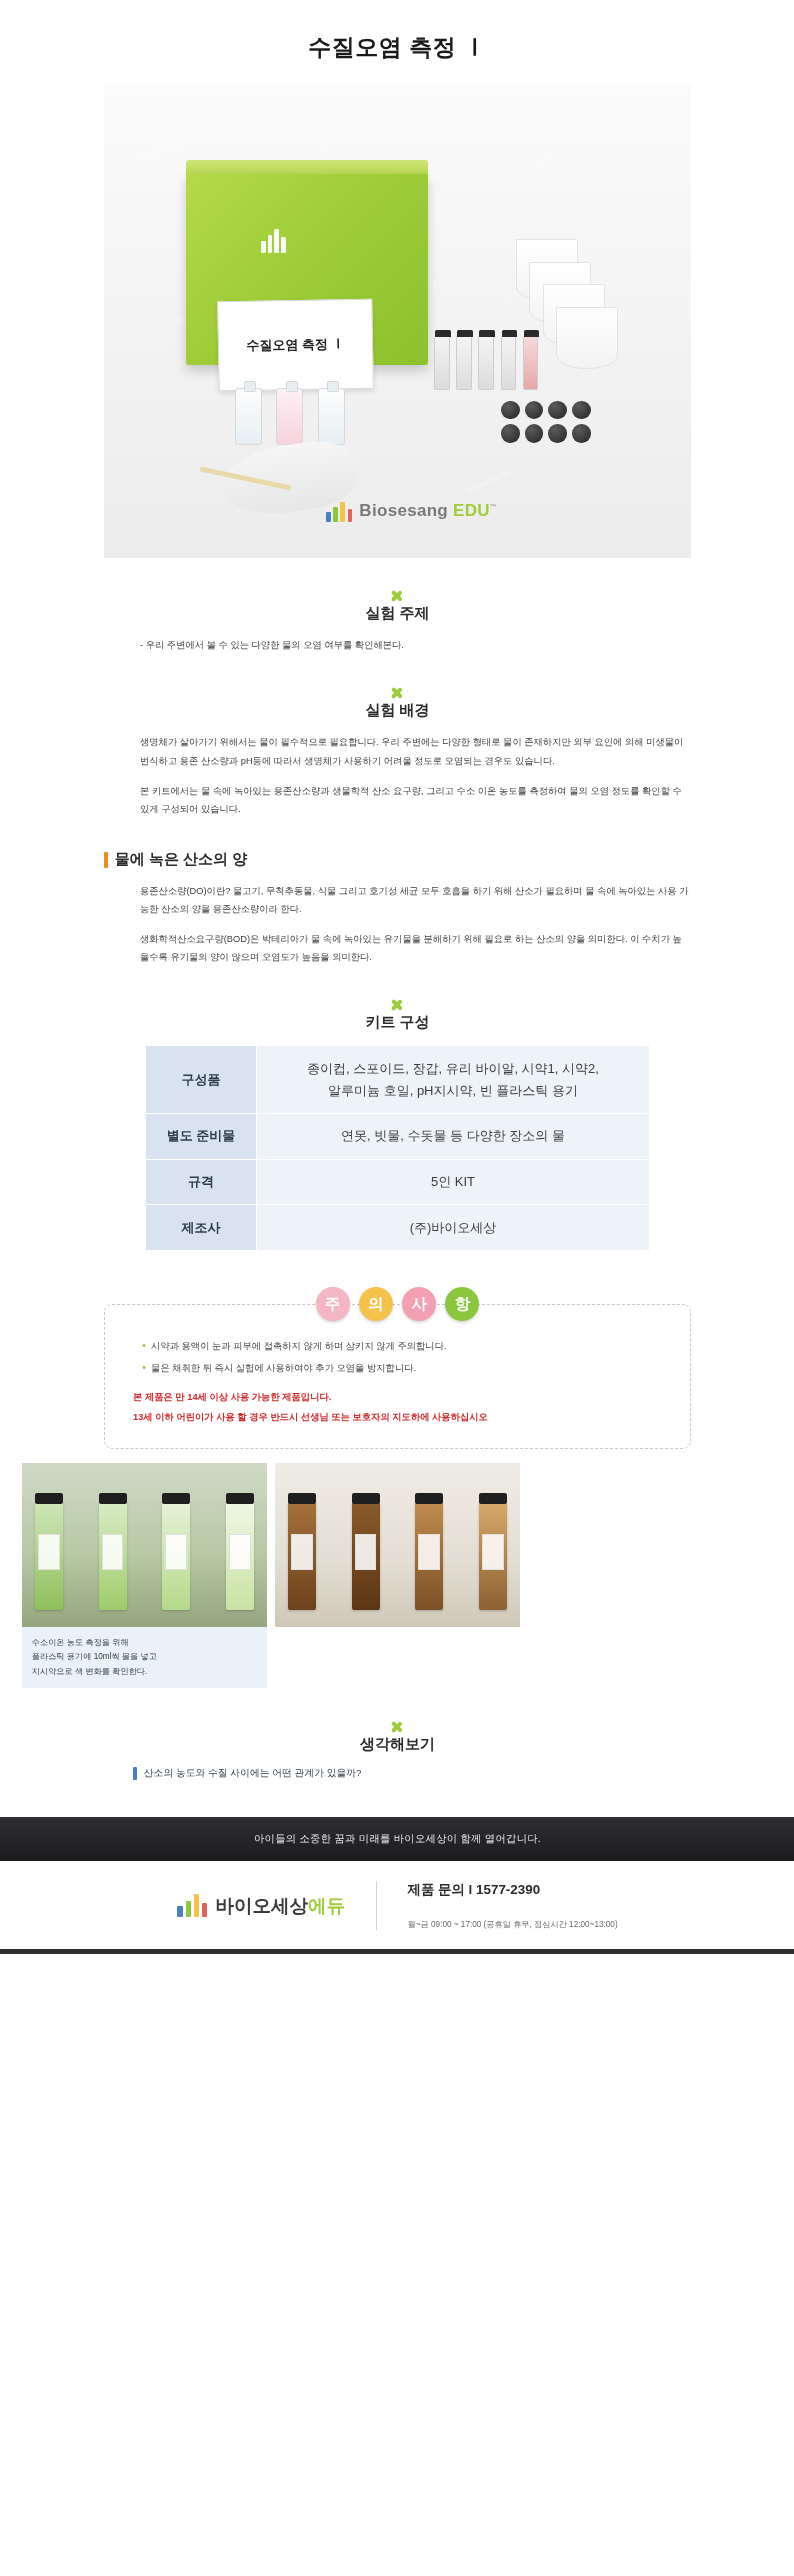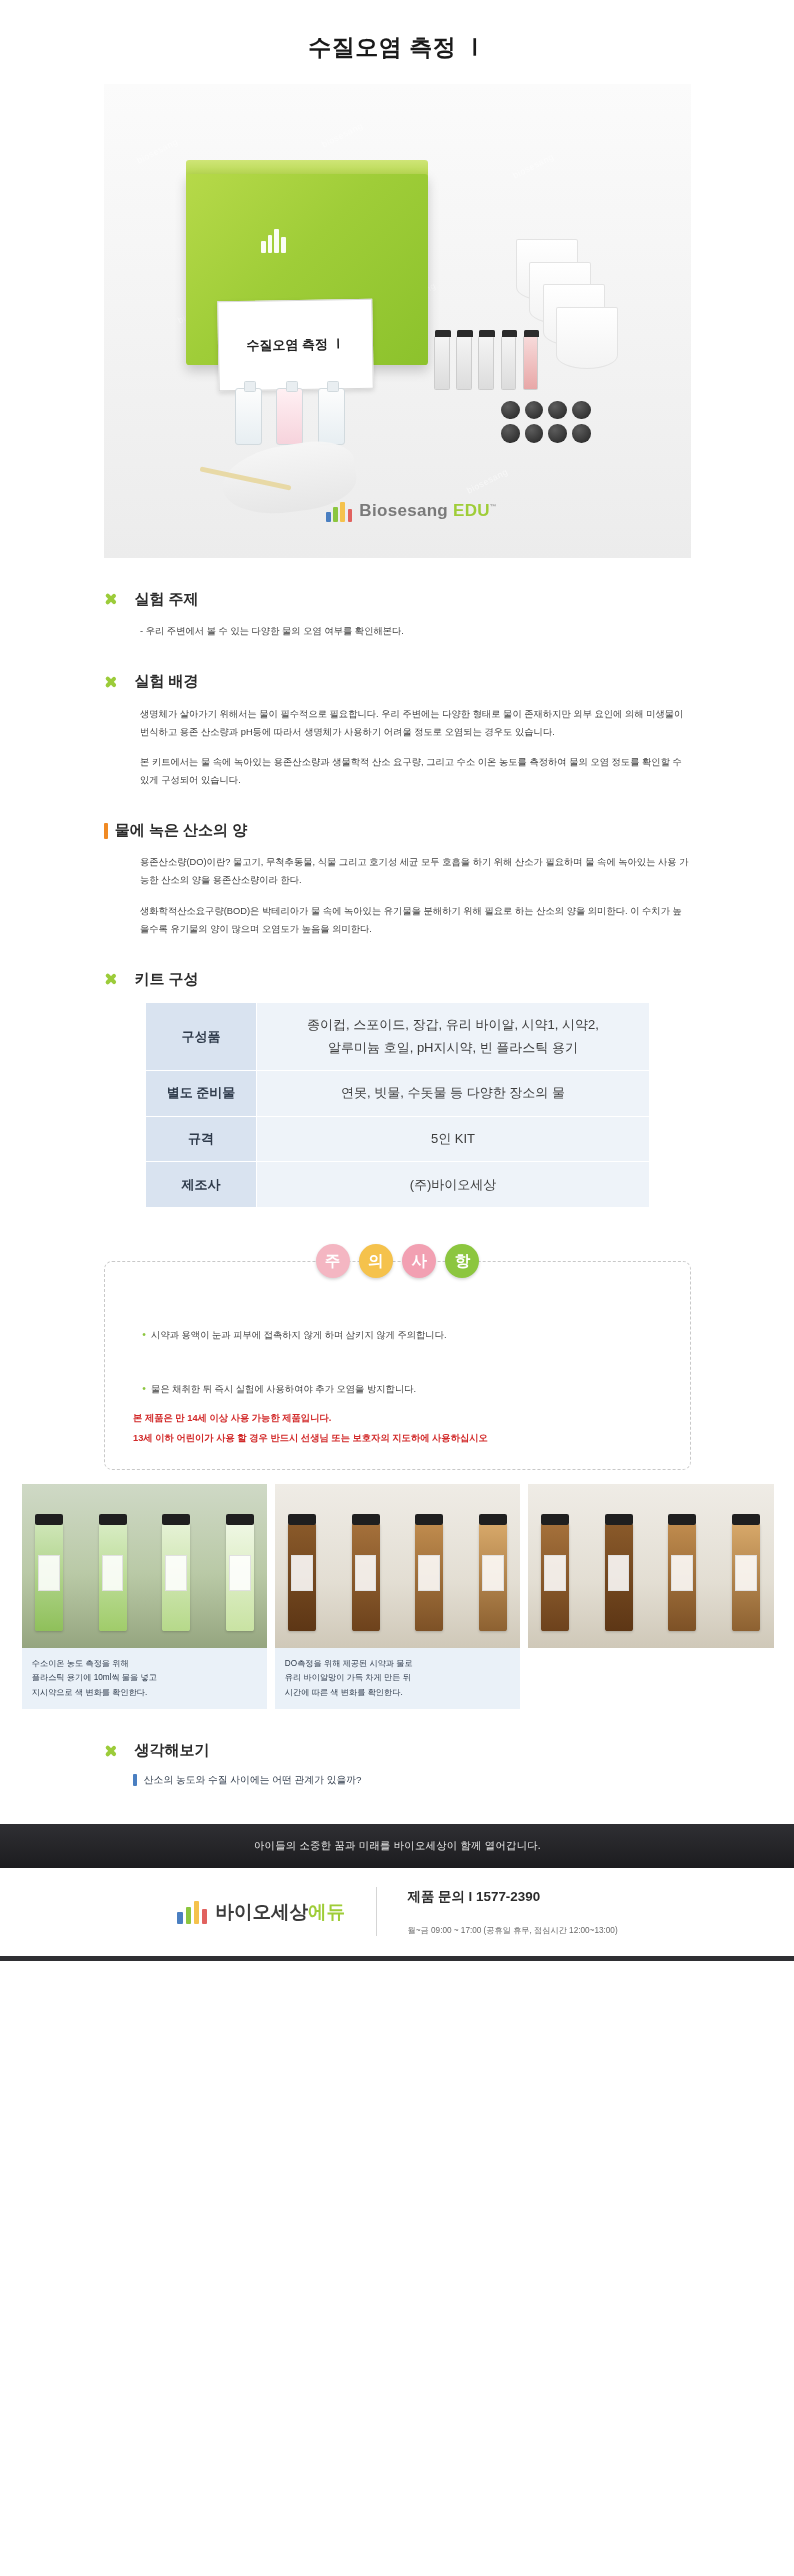--- a/index.html
+++ b/index.html
@@ -120,23 +120,24 @@
   .brand-tm { font-size:6.7px; color:#9a9a9a; vertical-align:super;}
 
   
   .section {
     width: 587px;
     margin: 0 auto;
   }
   .sec-head {
     display: flex;
     align-items: center;
-    gap: 17px;
+    gap: 1px;
     margin-top: 32px;
     margin-bottom: 13.4px;
+    flex-direction: column;
   }
   .leaf {
     width: 13.4px; height: 13.4px; position: relative; flex: none;
   }
   .leaf::before, .leaf::after{
     content:""; position:absolute; left:50%; top:50%;
     width:13.4px; height:4.1px; background:#9ccc3a; border-radius:2.1px;
     transform-origin:center;
   }
   .leaf::before{ transform: translate(-50%,-50%) rotate(45deg); }
@@ -207,21 +208,21 @@
   .cbubble.c2{ background:#f5c24c; }
   .cbubble.c3{ background:#f2a0b2; }
   .cbubble.c4{ background:#8cc63f; }
   .caution-box {
     border: 1.5px dashed #c9c9c9;
     border-radius: 8.2px;
     padding: 30px 28px 20.6px 28px;
     background: #ffffff;
   }
   .caution-li {
-    font-size: 9.3px; color: #3d3d3d; line-height: 2.1; margin-left: 9.3px; margin-top: 32px;
+    font-size: 9.3px; color: #3d3d3d; line-height: 2.1; margin-left: 9.3px;
   }
   .caution-li span.dot { color:#8cc63f; font-size:10.3px; margin-right:5.2px;}
   .caution-red {
     text-align: left; color: #d22a2a; font-size: 9.3px; font-weight: bold;
     line-height: 2.1; margin-top: 9.3px;
   }
 
   
   .photos {
     width: 752px; margin: 13.4px auto 0 auto;
@@ -460,45 +461,20 @@
               <div class="cap2"></div>
               <div class="lab"></div>
             </div>
         </div>
       </div>
       <div class="caption" style="white-space:pre-line">수소이온 농도 측정을 위해
 플라스틱 용기에 10ml씩 물을 넣고
 지시약으로 색 변화를 확인한다.</div>
     </div>
 
-    <div class="photo-card">
-      <div class="photo p2">
-        <div class="tube-row">
-          <div class="tube b1">
-              <div class="cap2"></div>
-              <div class="lab"></div>
-            </div>
-          <div class="tube b2">
-              <div class="cap2"></div>
-              <div class="lab"></div>
-            </div>
-          <div class="tube b3">
-              <div class="cap2"></div>
-              <div class="lab"></div>
-            </div>
-          <div class="tube b4">
-              <div class="cap2"></div>
-              <div class="lab"></div>
-            </div>
-        </div>
-      </div>
-      <div class="caption" style="white-space:pre-line">DO측정을 위해 제공된 시약과 물로
-유리 바이알망이 가득 차게 만든 뒤
-시간에 따른 색 변화를 확인한다.</div>
-    </div>
 
     <div class="photo-card">
       <div class="photo p3">
         <div class="tube-row">
           <div class="tube b2">
               <div class="cap2"></div>
               <div class="lab"></div>
             </div>
           <div class="tube b1">
               <div class="cap2"></div>

